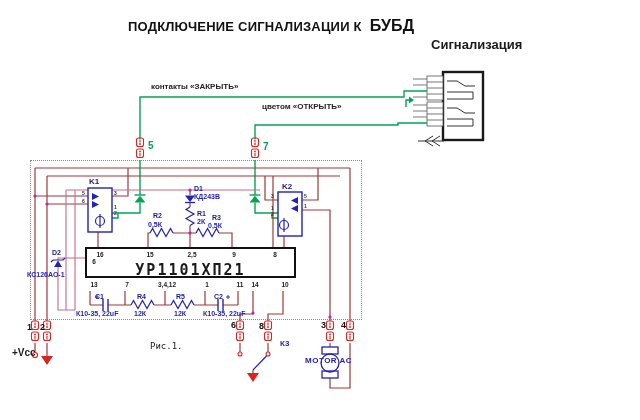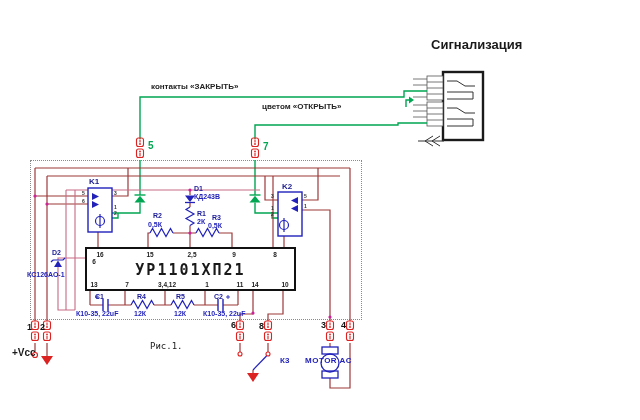--- a/index.html
+++ b/index.html
@@ -13,30 +13,30 @@
   .cmd{font-size:8px;font-weight:700;color:#222;}
   .cmd-close{left:151px;top:83px;}
   .cmd-open{left:262px;top:103px;}
   .pin-green{font-size:10px;font-weight:700;color:#00a651;}
   .notes{left:406px;top:162px;font-size:7.6px;font-weight:600;color:#111;line-height:11px;}
   .ref{font-size:7px;font-weight:700;color:#1a1a99;}
   .val{font-size:7px;font-weight:600;color:#2222bb;}
   .relay-ref{font-size:8px;font-weight:700;color:#1a1a8c;}
   .tiny{font-size:5px;font-weight:700;color:#333;}
   .cnum{font-size:9px;font-weight:700;color:#111;}
-  .chip{position:absolute;left:85px;top:247px;width:211px;height:44px;border:2px solid #111;
+  .chip{position:absolute;left:85px;top:247px;width:211px;height:31px;border:2px solid #111;
         background:#fff;box-sizing:border-box;}
   .chip .name{position:absolute;left:0;top:12px;width:100%;text-align:center;
         font-family:"DejaVu Sans Mono",monospace;font-size:15px;font-weight:700;letter-spacing:2px;}
   .chip .pn{position:absolute;font-size:6.5px;font-weight:700;transform:translateX(-50%);}
   .dashed-box{position:absolute;left:30px;top:160px;width:332px;height:160px;
         border:1px dotted #8a8a8a;box-sizing:border-box;}
   .vcc{left:12px;top:348px;font-size:10px;font-weight:700;}
   .fig{left:150px;top:342px;font-size:9px;font-weight:400;font-family:"DejaVu Sans Mono",monospace;}
-  .k3{left:280px;top:357px;font-size:8px;font-weight:700;color:#2222bb;}
+  .k3{left:280px;top:340px;font-size:8px;font-weight:700;color:#2222bb;}
   .motor{left:305px;top:357px;font-size:8px;font-weight:700;color:#2222bb;letter-spacing:.5px;}
   .z2{z-index:2;}
 </style>
 </head>
 <body>
 
 <div class="stage">
 
   <div class="dashed-box"></div>
 
@@ -215,20 +215,23 @@
       <use href="#plugpair" x="255" y="138"></use>
       <use href="#plugpair" x="35" y="321"></use>
       <use href="#plugpair" x="47" y="321"></use>
       <use href="#plugpair" x="240" y="321"></use>
       <use href="#plugpair" x="268" y="321"></use>
       <use href="#plugpair" x="330" y="321"></use>
       <use href="#plugpair" x="350" y="321"></use>
     </g>
   </svg>
 
+  <div class="lbl title z2">
+    <span>ПОДКЛЮЧЕНИЕ СИГНАЛИЗАЦИИ К</span><span class="suffix">БУБД</span>
+  </div>
 
   <div class="lbl alarm-lbl z2">Сигнализация</div>
   <div class="lbl cmd cmd-close z2">контакты «ЗАКРЫТЬ»</div>
   <div class="lbl cmd cmd-open z2">цветом «ОТКРЫТЬ»</div>
 
   <div class="lbl pin-green z2" style="left:148px;top:141px;">5</div>
   <div class="lbl pin-green z2" style="left:263px;top:142px;">7</div>
 
 
   <div class="chip z2">

